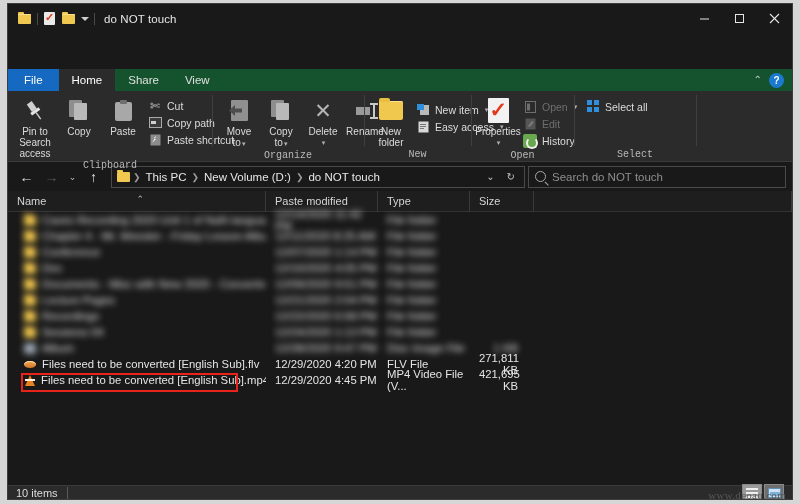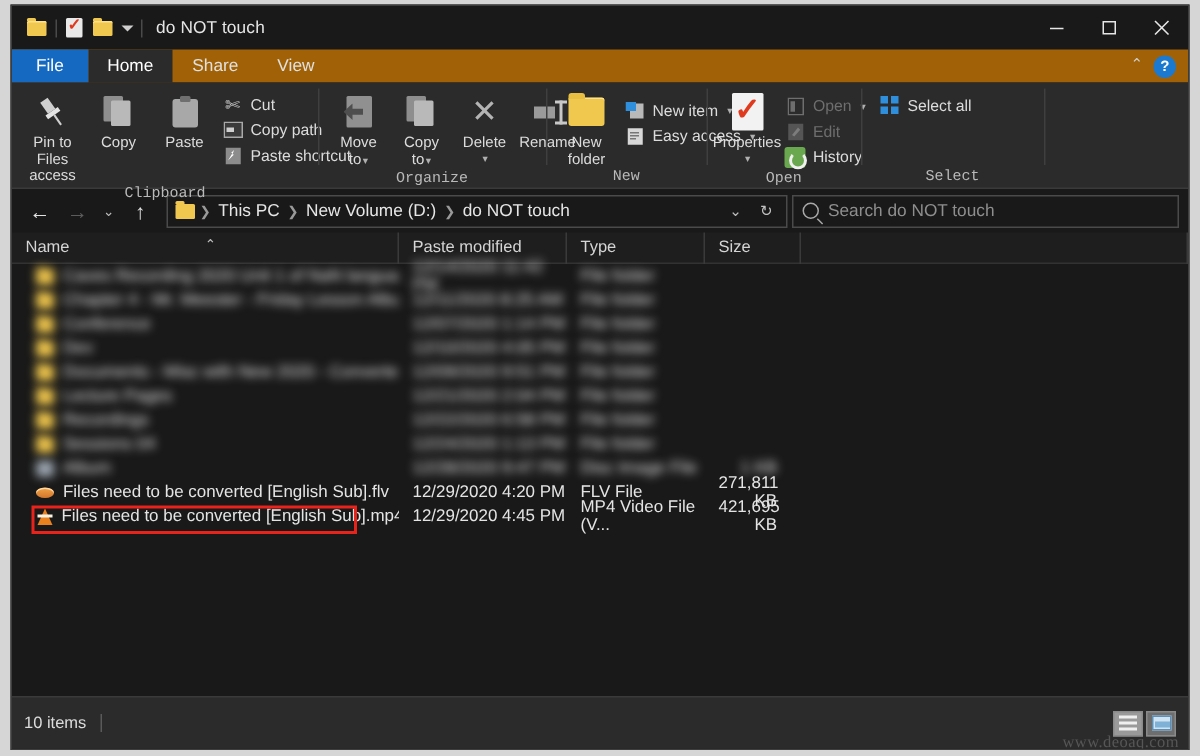--- a/index.html
+++ b/index.html
@@ -54,22 +54,22 @@
   }
   .caption-btns { position:absolute; right:0; top:0; display:flex; }
   .cap-btn {
     width:35px; height:29px; display:flex; align-items:center; justify-content:center;
     color:#e6e6e6;
   }
   .cap-btn svg { display:block; }
 
   
   #tabs {
-    height:22px; background:#a16207;
-    display:flex; align-items:stretch; position:relative;
+    height:22px; background:#14532d;
+    display:flex; align-items:stretch; position:relative;margin-top:36px;
   }
   .tab {
     display:flex; align-items:center; padding:0 13px;
     font-size:11.5px; color:#e0e0e0;
   }
   .tab.file { background:#1569c0; color:#fff; padding:0 16px; }
   .tab.active { background:#2b2b2b; color:#fff; }
   .tabs-right { position:absolute; right:3px; top:0; height:22px; display:flex; align-items:center; gap:7px; padding-right:5px;}
   .chev-up { color:#cfcfcf; font-size:10px; line-height:1; }
   .help-circ {
@@ -197,21 +197,21 @@
   .cone { width:0;height:0;border-left:5px solid transparent;border-right:5px solid transparent;
           border-bottom:11px solid #e8811e; position:relative; margin-left:1px;}
   .cone::after{content:"";position:absolute;left:-5px;top:4px;width:10px;height:2px;background:#fdf3e3;}
   #redbox {
     position:absolute; left:13px; top:19px; width:217px; height:19px;
     border:2px solid #e8231c; pointer-events:none;
   }
 
   
   #statusbar {
-    position:absolute; left:0; bottom:0; width:100%; height:35px;
+    position:absolute; left:0; bottom:0; width:100%; height:14px;
     background:#2b2b2b; border-top:1px solid #3a3a3a;
     display:flex; align-items:center; padding:0 8px;
     font-size:11px; color:#dcdcdc;
   }
   .st-sep { width:1px; height:12px; background:#5a5a5a; margin:0 9px; }
   .view-btns { margin-left:auto; display:flex; gap:2px; }
   .vbtn { width:20px;height:17px;display:flex;align-items:center;justify-content:center;
           background:#6e6e6e;border:1px solid #8a8a8a; }
   .vbtn.active { background:#9a9a9a; }
   .vb-lines { width:12px;height:10px;display:flex;flex-direction:column;justify-content:space-between;}
@@ -284,21 +284,21 @@
         <div class="bigbtn">
           <div class="glyph">
             <svg width="20" height="22" viewBox="0 0 20 22">
               <g transform="rotate(-35 10 11)">
                 <rect x="7" y="1" width="6" height="9" fill="#cfcfcf"></rect>
                 <rect x="5" y="10" width="10" height="3" fill="#e4e4e4"></rect>
                 <rect x="9.3" y="13" width="1.4" height="8" fill="#cfcfcf"></rect>
               </g>
             </svg>
           </div>
-          <span>Pin to Files</span>
+          <span>Pin to Search</span>
           <span>access</span>
         </div>
         <div class="bigbtn">
           <div class="glyph">
               <div class="copy-ico">
                 <div class="d1"></div>
                 <div class="d2"></div>
               </div>
             </div>
           <span>Copy</span>

